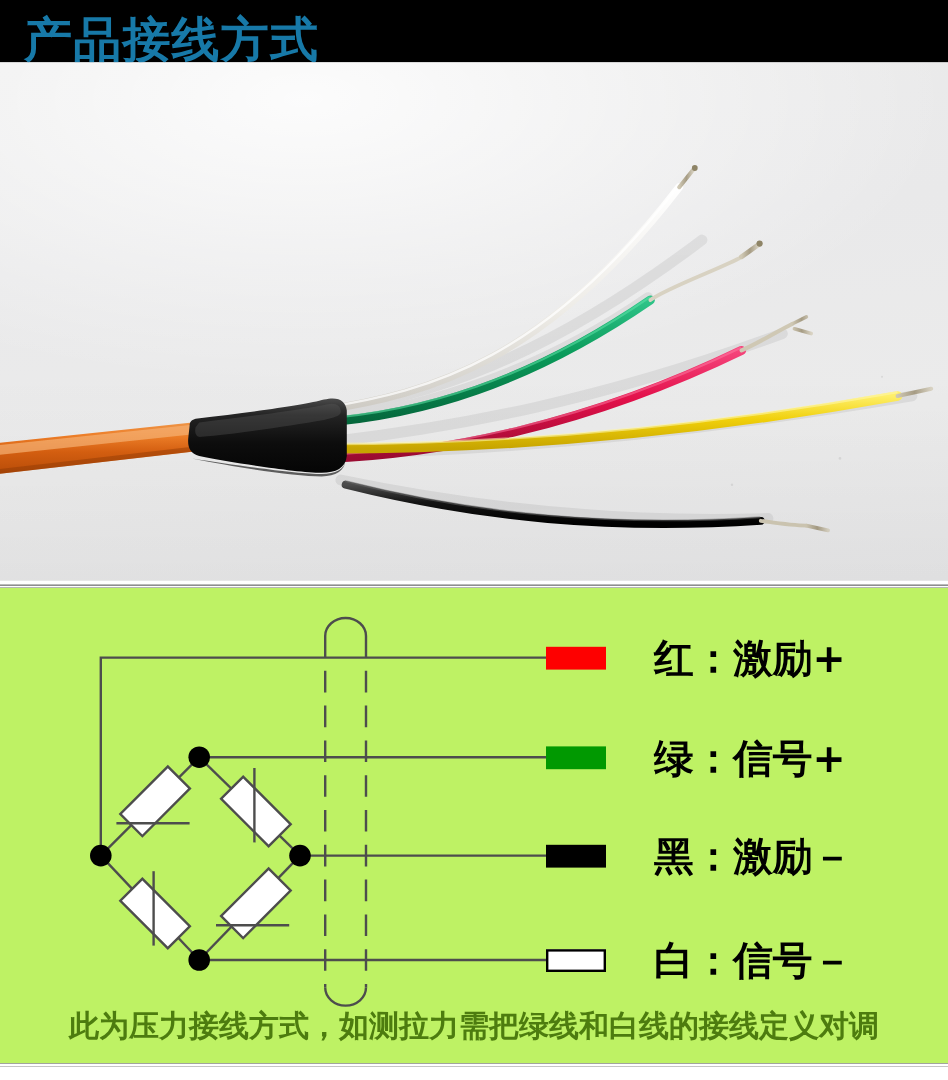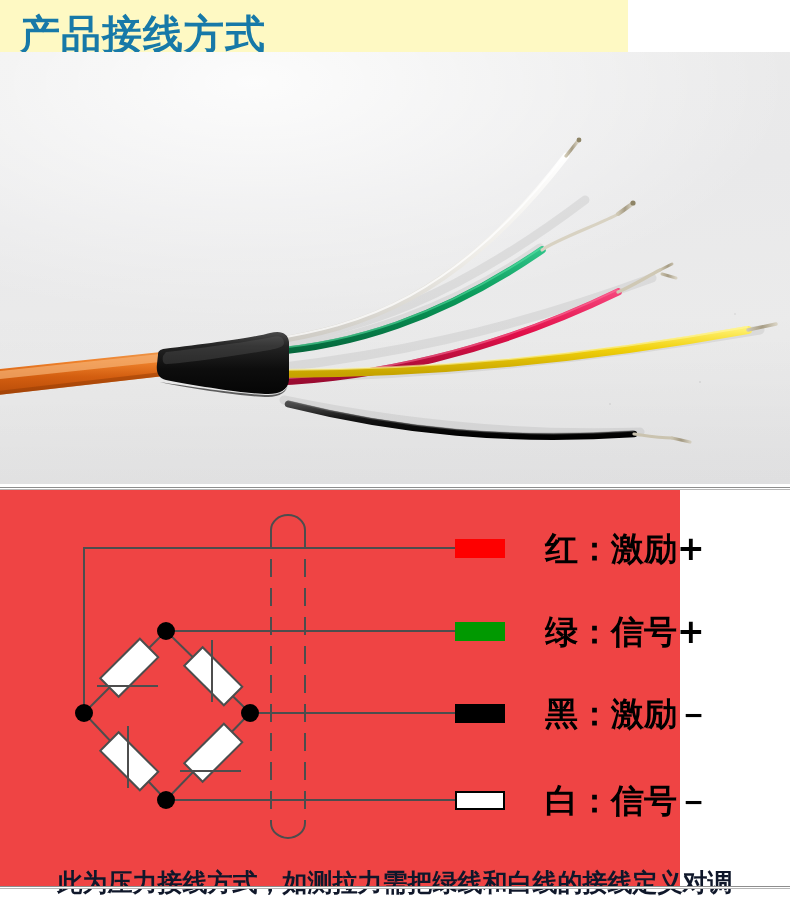--- a/index.html
+++ b/index.html
@@ -15,22 +15,22 @@
     width: 790px;
     height: 900px;
     overflow: hidden;
     background: #ffffff;
   }
 
   
   #title-band {
     position: absolute;
     left: 0; top: 0;
-    width: 628px; height: 52px;
-    background: #fef9c3;
+    width: 790px; height: 52px;
+    background: #000000;
   }
   #page-title {
     position: absolute;
     left: 20px;
     top: 8px;
     font-size: 40px;
     font-weight: bold;
     letter-spacing: 1px;
     color: #1779a8;
     line-height: 52px;
@@ -73,23 +73,23 @@
     background: linear-gradient(to bottom, #8e8e8e 0px, #8e8e8e 1px, #ffffff 1px, #ffffff 2px, #b6b6b6 2px, #b6b6b6 3px);
   }
   #divider-top { top: 487px; }
   #divider-bottom { top: 886px; }
 
   
   #diagram-panel {
     position: absolute;
     left: 0;
     top: 490px;
-    width: 680px;
+    width: 790px;
     height: 396px;
-    background: #ef4444;
+    background: #bef264;
   }
   .diagram-svg { position: absolute; left: 0; top: 0; }
 
   
   #legend {
     position: absolute;
     left: 455px;
     top: 0;
     width: 335px;
     height: 330px;
@@ -123,25 +123,24 @@
 
   
   #caption {
     position: absolute;
     left: 0;
     top: 838px;
     width: 790px;
     text-align: center;
     font-size: 25px;
     font-weight: bold;
-    color: #0f172a;
+    color: #4d7c0f;
     letter-spacing: 0px;
     white-space: nowrap;
     font-family: "DejaVu Sans", "Liberation Sans", sans-serif;
-    margin-top: 28px;
   }
 </style>
 </head>
 <body>
 
 <div id="page">
 
   <div id="title-band">
     <div id="page-title">产品接线方式</div>
   </div>

